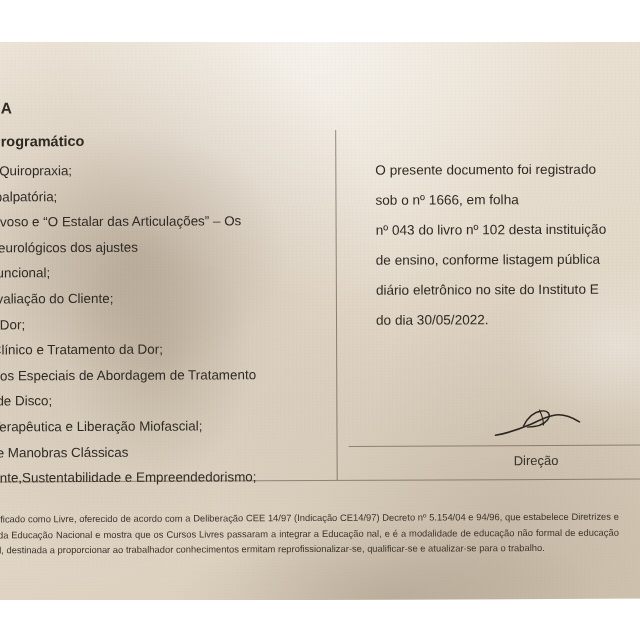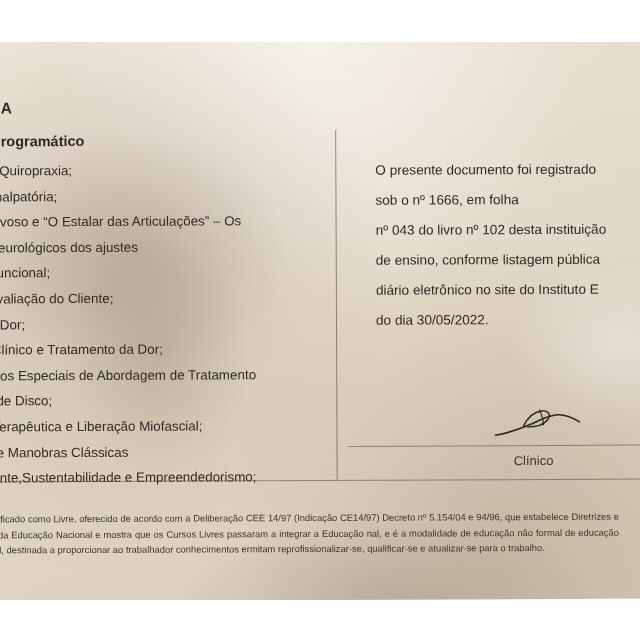--- a/index.html
+++ b/index.html
@@ -244,21 +244,21 @@
     </div>
 
     <div class="signature">
       <svg width="90" height="34" viewBox="0 0 90 34" aria-hidden="true">
         <path d="M2 28 C14 26 26 22 38 17 C46 13 54 9 62 8 C70 7 78 10 86 15" fill="none" stroke="#2c261f" stroke-width="1.6" stroke-linecap="round"></path>
         <path d="M30 19 C34 11 40 5 48 4 C55 3 58 8 54 13 C50 18 42 20 34 20" fill="none" stroke="#2c261f" stroke-width="1.4" stroke-linecap="round"></path>
         <path d="M46 3 C48 7 50 12 50 18" fill="none" stroke="#2c261f" stroke-width="1.1" stroke-linecap="round"></path>
       </svg>
     </div>
     <div class="sig-rule"></div>
-    <div class="sig-label">Clínico</div>
+    <div class="sig-label">Direção</div>
 
     <div class="h-divider"></div>
 
     <div class="legal">
       <p>é classificado como Livre, oferecido de acordo com a Deliberação CEE 14/97 (Indicação CE14/97) Decreto nº 5.154/04 e 94/96, que estabelece Diretrizes e Bases da Educação Nacional e mostra que os Cursos Livres passaram a integrar a Educação nal, e é a modalidade de educação não formal de educação variável, destinada a proporcionar ao trabalhador conhecimentos ermitam reprofissionalizar-se, qualificar-se e atualizar-se para o trabalho.</p>
     </div>
 
     <div class="cnpj">- CNPJ: 35.812.931/0001-79</div>
     <div class="site">www.institutoe</div>
   </div>

